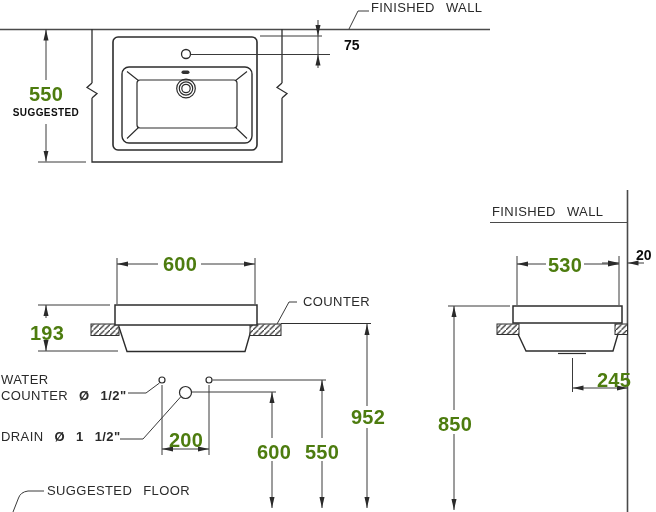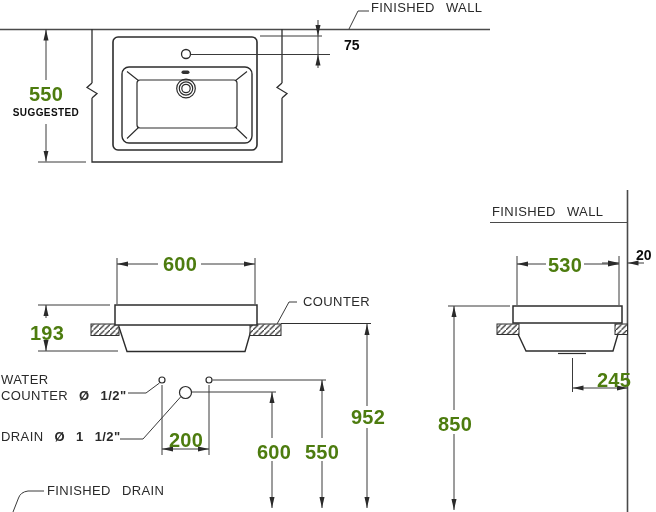--- a/index.html
+++ b/index.html
@@ -196,20 +196,20 @@
   <div class="txt lbl" style="left:1px;top:373px;">WATER</div>
   <div class="txt lbl" style="left:1px;top:389px;"><span>COUNTER </span><span class="b">Ø 1/2"</span></div>
   <div class="txt lbl" style="left:1px;top:430px;"><span>DRAIN </span><span class="b">Ø 1 1/2"</span></div>
 
   <div class="txt dim ctr" style="left:186px;top:430px;">200</div>
   <div class="txt dim ctr" style="left:274px;top:442px;">600</div>
   <div class="txt dim ctr" style="left:322px;top:442px;">550</div>
   <div class="txt dim ctr" style="left:368px;top:407px;">952</div>
   <div class="txt dim ctr" style="left:455px;top:414px;">850</div>
 
-  <div class="txt lbl" style="left:47px;top:484px;">FINISHED DRAIN</div>
+  <div class="txt lbl" style="left:47px;top:484px;">SUGGESTED FLOOR</div>
 
   <div class="txt lbl" style="left:492px;top:205px;">FINISHED WALL</div>
   <div class="txt dim ctr" style="left:565px;top:255px;">530</div>
   <div class="txt dim-sm" style="left:636px;top:248px;">20</div>
   <div class="txt dim ctr" style="left:598px;top:370px;margin-left:16px;">245</div>
 
 </div>
 
 </body></html>

